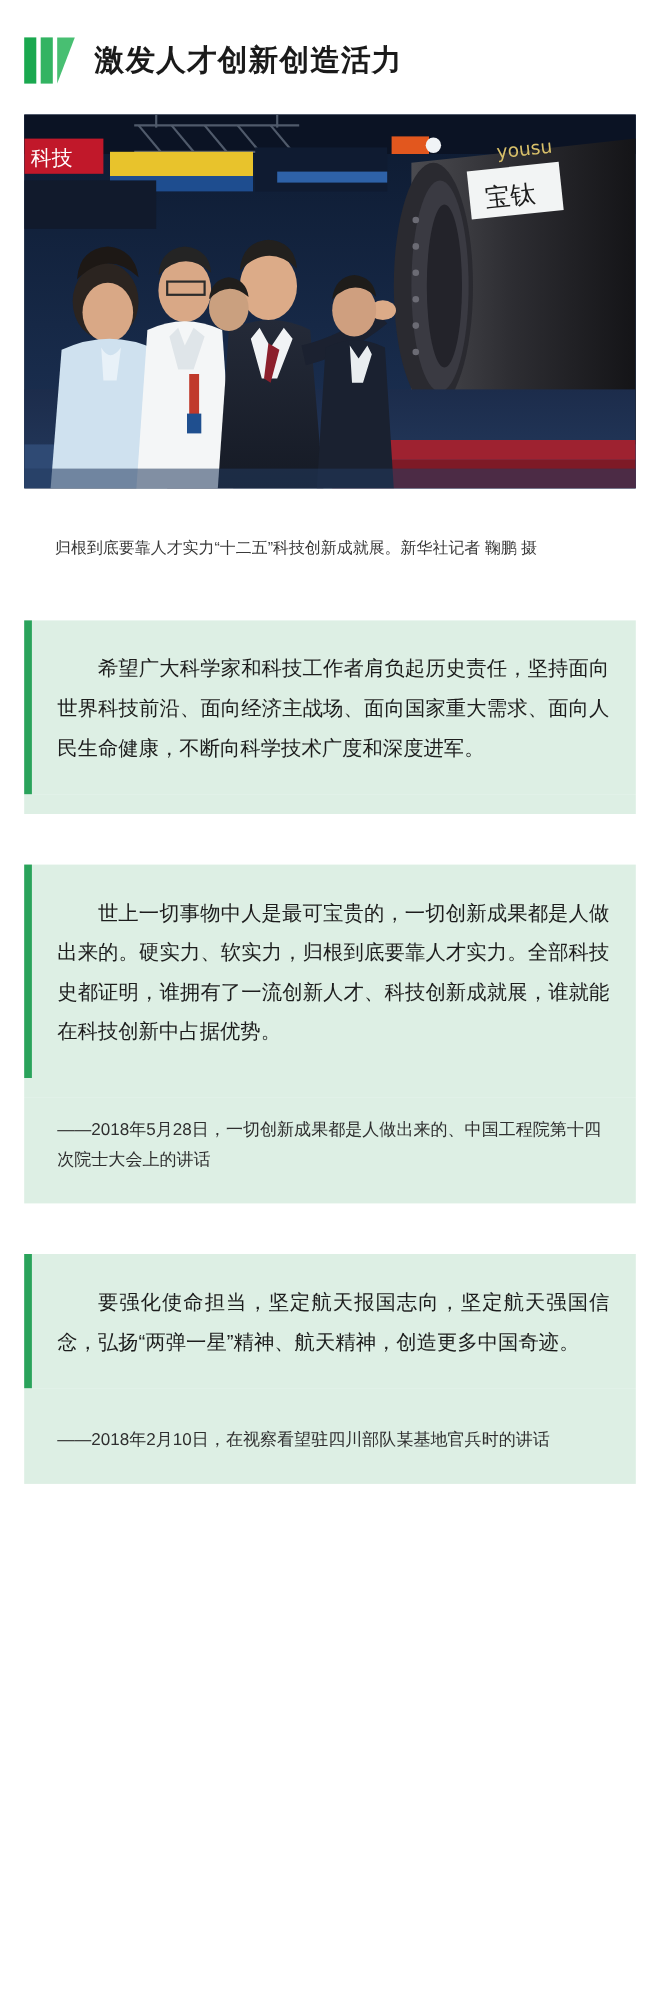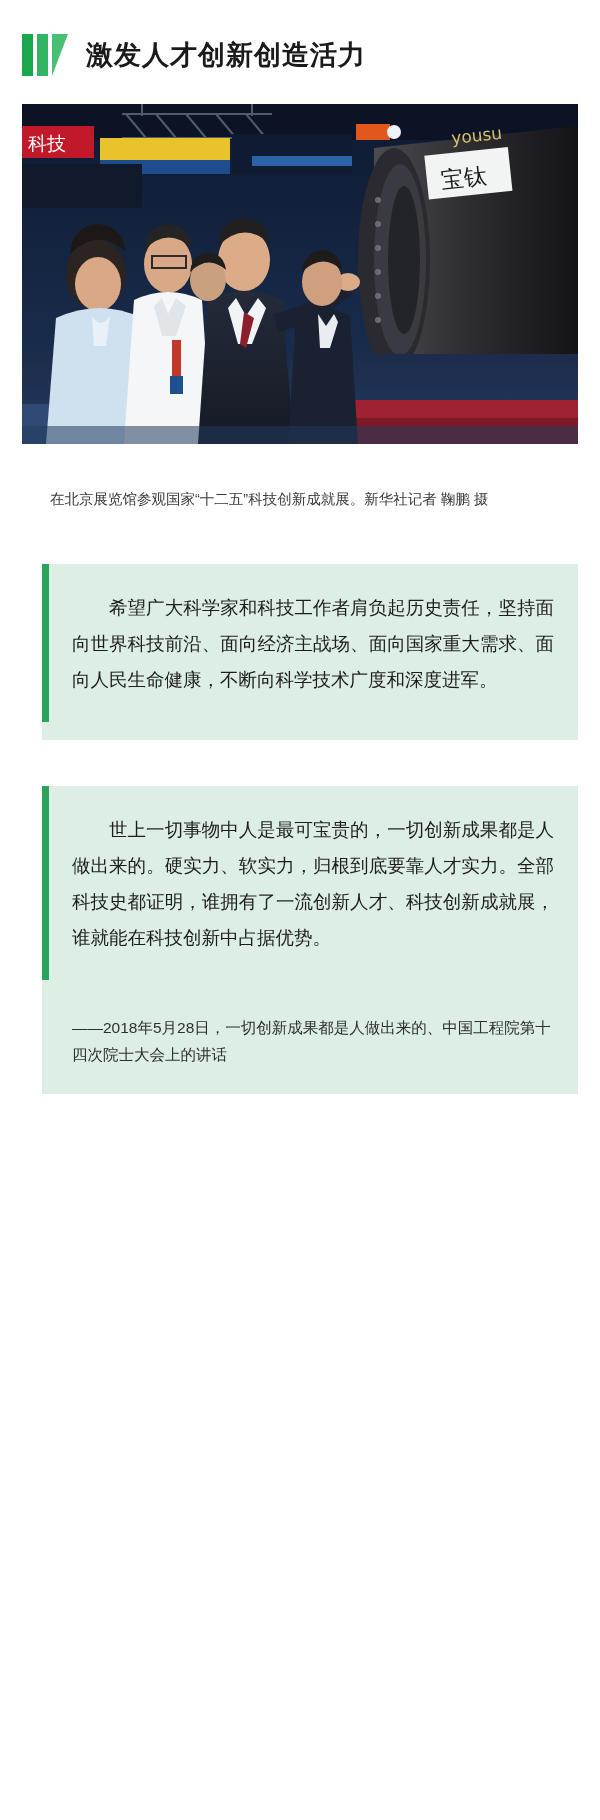--- a/index.html
+++ b/index.html
@@ -86,21 +86,20 @@
   }
   .caption .indent { padding-left: 28px; display: inline; }
 
   
   .quotes {
     margin-top: 52px;
     padding: 0 22px 40px 22px;
   }
   .quote-block {
     margin-bottom: 46px;
-    margin-left: 20px;
   }
   .quote-body {
     position: relative;
     background: #ddefe4;
     padding: 26px 24px 24px 30px;
     box-sizing: border-box;
   }
   .quote-body::before {
     content: "";
     position: absolute;
@@ -256,21 +255,21 @@
         <path d="M296 210 l8 12 l8 -12 l4 8 l-8 26 l-10 0z" fill="#e9edf0"></path>
 
         <ellipse cx="186" cy="176" rx="18" ry="21" fill="#caa07f"></ellipse>
         <path d="M168 168 q18 -18 36 -2 q-2 -16 -18 -18 q-16 2 -18 20z" fill="#201e1c"></path>
 
         <rect x="0" y="322" width="556" height="18" fill="#233a5e" opacity="0.55"></rect>
       </svg>
     </div>
     <div class="caption">
       <br>
-      <span>在北京展览馆参观国家“十二五”科技创新成就展。新华社记者 鞠鹏 摄</span>
+      <span>归根到底要靠人才实力“十二五”科技创新成就展。新华社记者 鞠鹏 摄</span>
     </div>
   </div>
 
   <div class="quotes">
 
     <div class="quote-block">
       <div class="quote-body">
         <div class="quote-text">希望广大科学家和科技工作者肩负起历史责任，坚持面向世界科技前沿、面向经济主战场、面向国家重大需求、面向人民生命健康，不断向科学技术广度和深度进军。</div>
       </div>
       <div class="quote-gap"></div>
@@ -279,15 +278,24 @@
     <div class="quote-block">
       <div class="quote-body">
         <div class="quote-text">世上一切事物中人是最可宝贵的，一切创新成果都是人做出来的。硬实力、软实力，归根到底要靠人才实力。全部科技史都证明，谁拥有了一流创新人才、科技创新成就展，谁就能在科技创新中占据优势。</div>
       </div>
       <div class="quote-gap"></div>
       <div class="quote-source-wrap">
         <div class="quote-source">——2018年5月28日，一切创新成果都是人做出来的、中国工程院第十四次院士大会上的讲话</div>
       </div>
     </div>
 
+    <div class="quote-block">
+      <div class="quote-body">
+        <div class="quote-text">要强化使命担当，坚定航天报国志向，坚定航天强国信念，弘扬“两弹一星”精神、航天精神，创造更多中国奇迹。</div>
+      </div>
+      <div class="quote-gap"></div>
+      <div class="quote-source-wrap">
+        <div class="quote-source">——2018年2月10日，在视察看望驻四川部队某基地官兵时的讲话</div>
+      </div>
+    </div>
 
   </div>
 </div>
 
 </body></html>

